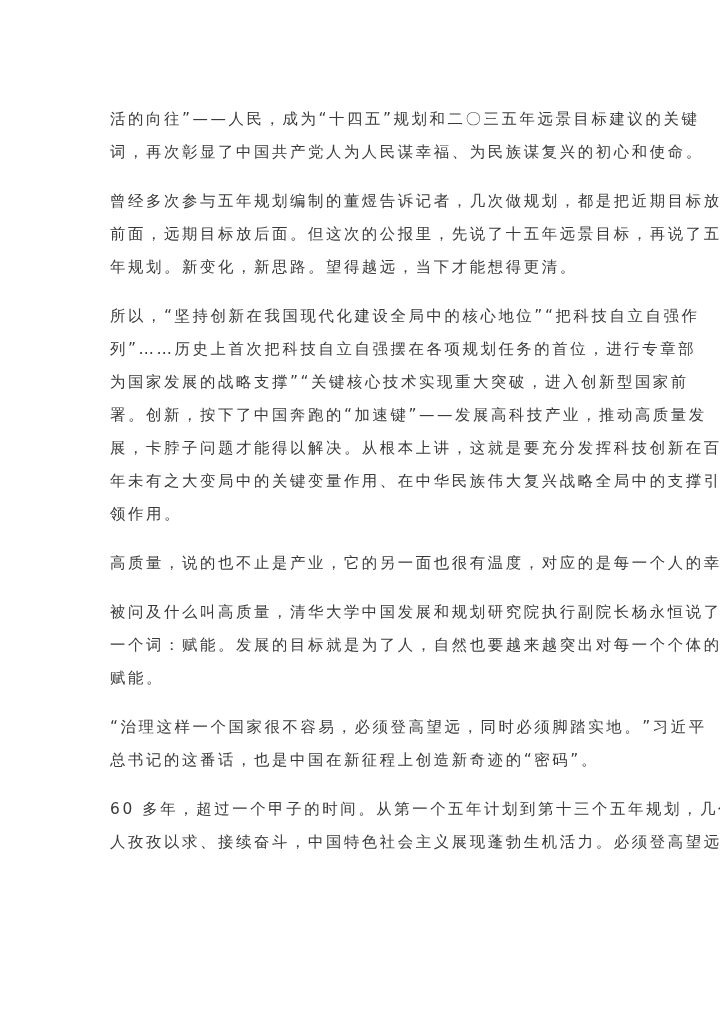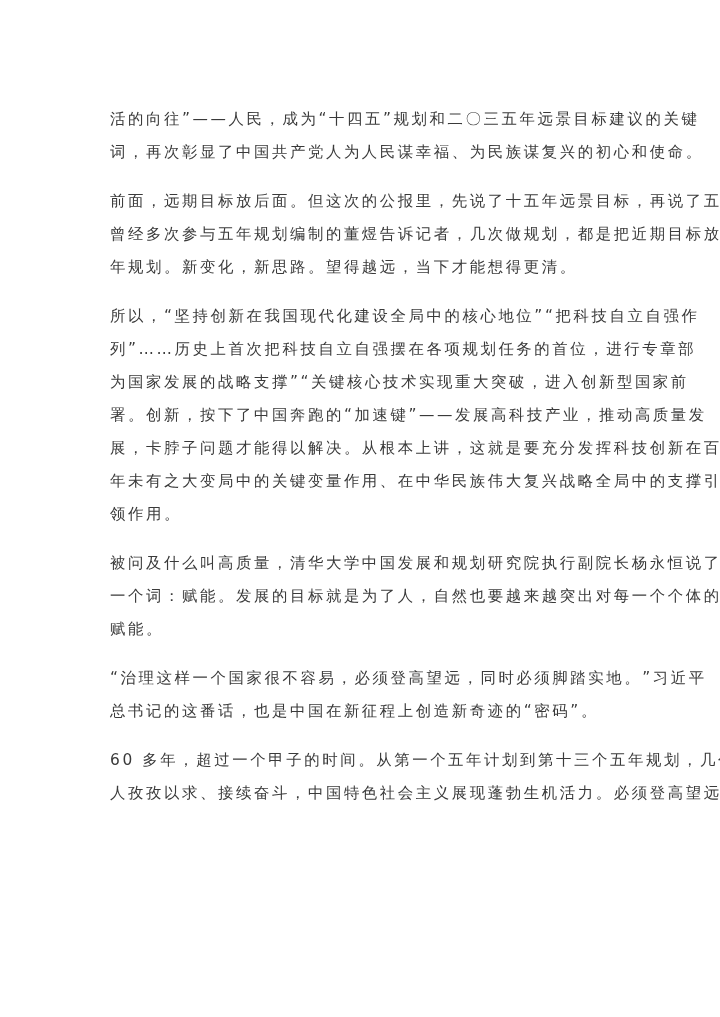--- a/index.html
+++ b/index.html
@@ -23,36 +23,37 @@
 
 <div class="page">
   <div class="content">
 
     <div class="para">
       <span class="line">活的向往”——人民，成为“十四五”规划和二〇三五年远景目标建议的关键</span>
       <span class="line">词，再次彰显了中国共产党人为人民谋幸福、为民族谋复兴的初心和使命。</span>
     </div>
 
     <div class="para">
+      <span class="line">曾经多次参与五年规划编制的董煜告诉记者，几次做规划，都是把近期目标放</span>
       <span class="line">前面，远期目标放后面。但这次的公报里，先说了十五年远景目标，再说了五</span>
-      <span class="line">曾经多次参与五年规划编制的董煜告诉记者，几次做规划，都是把近期目标放</span>
       <span class="line">年规划。新变化，新思路。望得越远，当下才能想得更清。</span>
     </div>
 
     <div class="para">
       <span class="line">所以，“坚持创新在我国现代化建设全局中的核心地位”“把科技自立自强作</span>
       <span class="line">列”……历史上首次把科技自立自强摆在各项规划任务的首位，进行专章部</span>
       <span class="line">为国家发展的战略支撑”“关键核心技术实现重大突破，进入创新型国家前</span>
       <span class="line">署。创新，按下了中国奔跑的“加速键”——发展高科技产业，推动高质量发</span>
       <span class="line">展，卡脖子问题才能得以解决。从根本上讲，这就是要充分发挥科技创新在百</span>
       <span class="line">年未有之大变局中的关键变量作用、在中华民族伟大复兴战略全局中的支撑引</span>
       <span class="line">领作用。</span>
     </div>
 
     <div class="para">
+      <span class="line">高质量，说的也不止是产业，它的另一面也很有温度，对应的是每一个人的幸</span>
     </div>
 
     <div class="para">
       <span class="line">被问及什么叫高质量，清华大学中国发展和规划研究院执行副院长杨永恒说了</span>
       <span class="line">一个词：赋能。发展的目标就是为了人，自然也要越来越突出对每一个个体的</span>
       <span class="line">赋能。</span>
     </div>
 
     <div class="para">
       <span class="line">“治理这样一个国家很不容易，必须登高望远，同时必须脚踏实地。”习近平</span>

